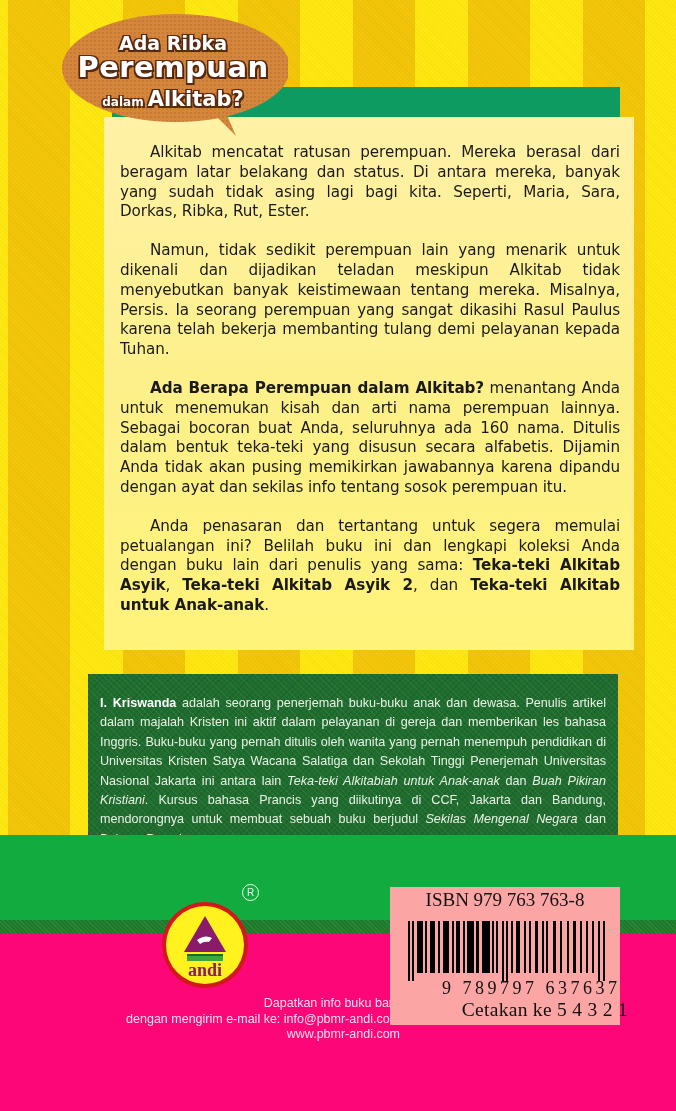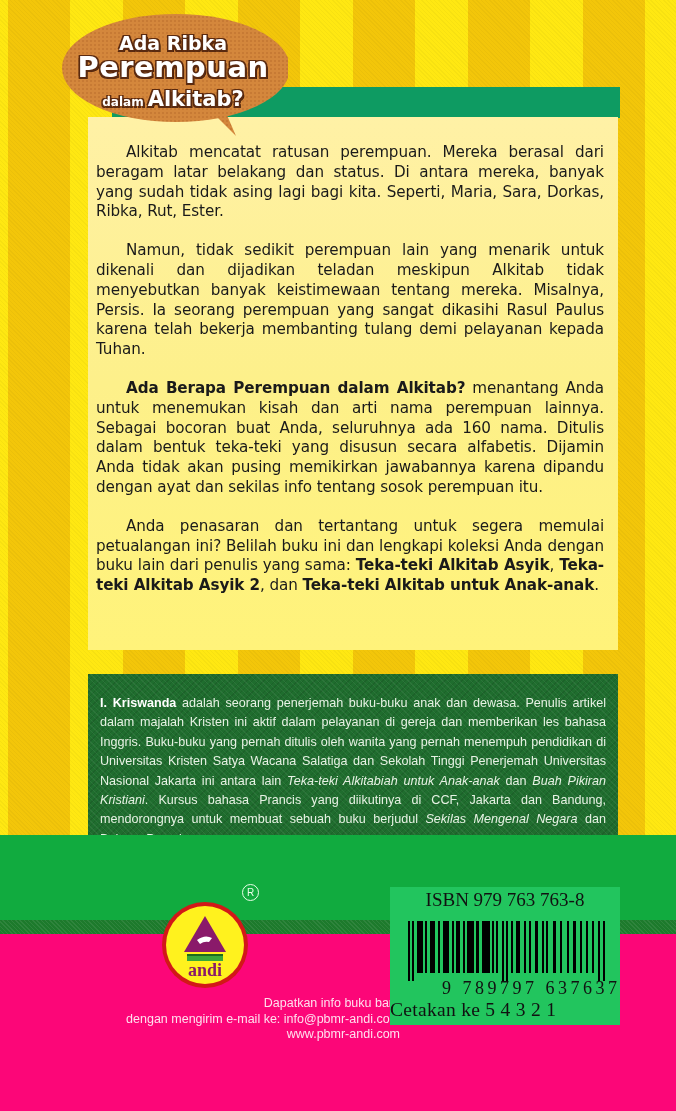--- a/index.html
+++ b/index.html
@@ -17,23 +17,23 @@
   }
   .stripes::after {
     content: ""; position: absolute; inset: 0;
     background-image: repeating-linear-gradient(45deg, rgba(0,0,0,0.03) 0 1px, transparent 1px 3px);
   }
   .green-top-band {
     position: absolute; left: 112px; top: 87px; width: 508px; height: 31px;
     background: #0e9b62;
   }
   .text-panel {
-    position: absolute; left: 88px; top: 117px; width: 530px; height: 533px;
+    position: absolute; left: 104px; top: 117px; width: 530px; height: 533px;
     background: linear-gradient(180deg, #fff1a6 0%, #fdf08a 50%, #fff37a 100%);
-    box-sizing: border-box; padding: 26px 14px 0 8px;
+    box-sizing: border-box; padding: 26px 14px 0 16px;
     font-family: "DejaVu Sans", sans-serif;
     color: #1a1a1a;
   }
   .text-panel p {
     margin: 0 0 19px 0; font-size: 15.2px; line-height: 19.8px;
     text-align: justify; text-indent: 30px; letter-spacing: -0.1px;
   }
   .text-panel b { font-weight: bold; }
   .bubble {
     position: absolute; left: 58px; top: 8px; width: 230px; height: 118px;
@@ -76,27 +76,27 @@
   .registered {
     position: absolute; left: 242px; top: 884px; width: 15px; height: 15px;
     border: 1.5px solid #e8ffe8; border-radius: 50%; color: #e8ffe8;
     font-size: 10px; line-height: 15px; text-align: center; font-family: "Liberation Sans", sans-serif;
   }
   .contact {
     position: absolute; left: 100px; top: 996px; width: 300px; text-align: right;
     color: #ffe0ee; font-family: "Liberation Sans", sans-serif; font-size: 12.5px; line-height: 15.5px;
   }
   .isbn-box {
-    position: absolute; left: 390px; top: 887px; width: 230px; height: 138px; background: #22c55e;
+    position: absolute; left: 390px; top: 887px; width: 230px; height: 138px; background: #fca5a5;
     font-family: "Liberation Serif", serif; color: #111;
   }
   .isbn-title { position: absolute; left: 0; top: 2px; width: 230px; text-align: center; font-size: 19px; }
   .barcode { position: absolute; left: 18px; top: 34px; width: 198px; height: 60px; }
   .barcode-digits { position: absolute; left: 4px; top: 91px; width: 222px; font-size: 18px; letter-spacing: 3.5px; white-space: nowrap; margin-left: 48px; }
-  .cetakan { position: absolute; left: 0; top: 112px; width: 230px; text-align: left; font-size: 19.5px; letter-spacing: 0.3px; }
+  .cetakan { position: absolute; left: 8px; top: 112px; width: 230px; text-align: right; font-size: 19.5px; letter-spacing: 0.3px; }
 </style>
 </head>
 <body>
 
 <div class="stripes"></div>
 <div class="green-top-band"></div>
 
 <div class="text-panel">
   <p>Alkitab mencatat ratusan perempuan. Mereka berasal dari beragam latar belakang dan  status. Di antara mereka, banyak yang sudah tidak asing lagi bagi kita. Seperti, Maria, Sara, Dorkas, Ribka, Rut, Ester.</p>
   <p>Namun, tidak sedikit perempuan lain yang menarik untuk dikenali dan dijadikan teladan meskipun Alkitab tidak menyebutkan banyak keistimewaan tentang mereka. Misalnya, Persis. Ia seorang perempuan yang  sangat dikasihi Rasul Paulus karena telah bekerja membanting tulang demi pelayanan kepada Tuhan.</p>

